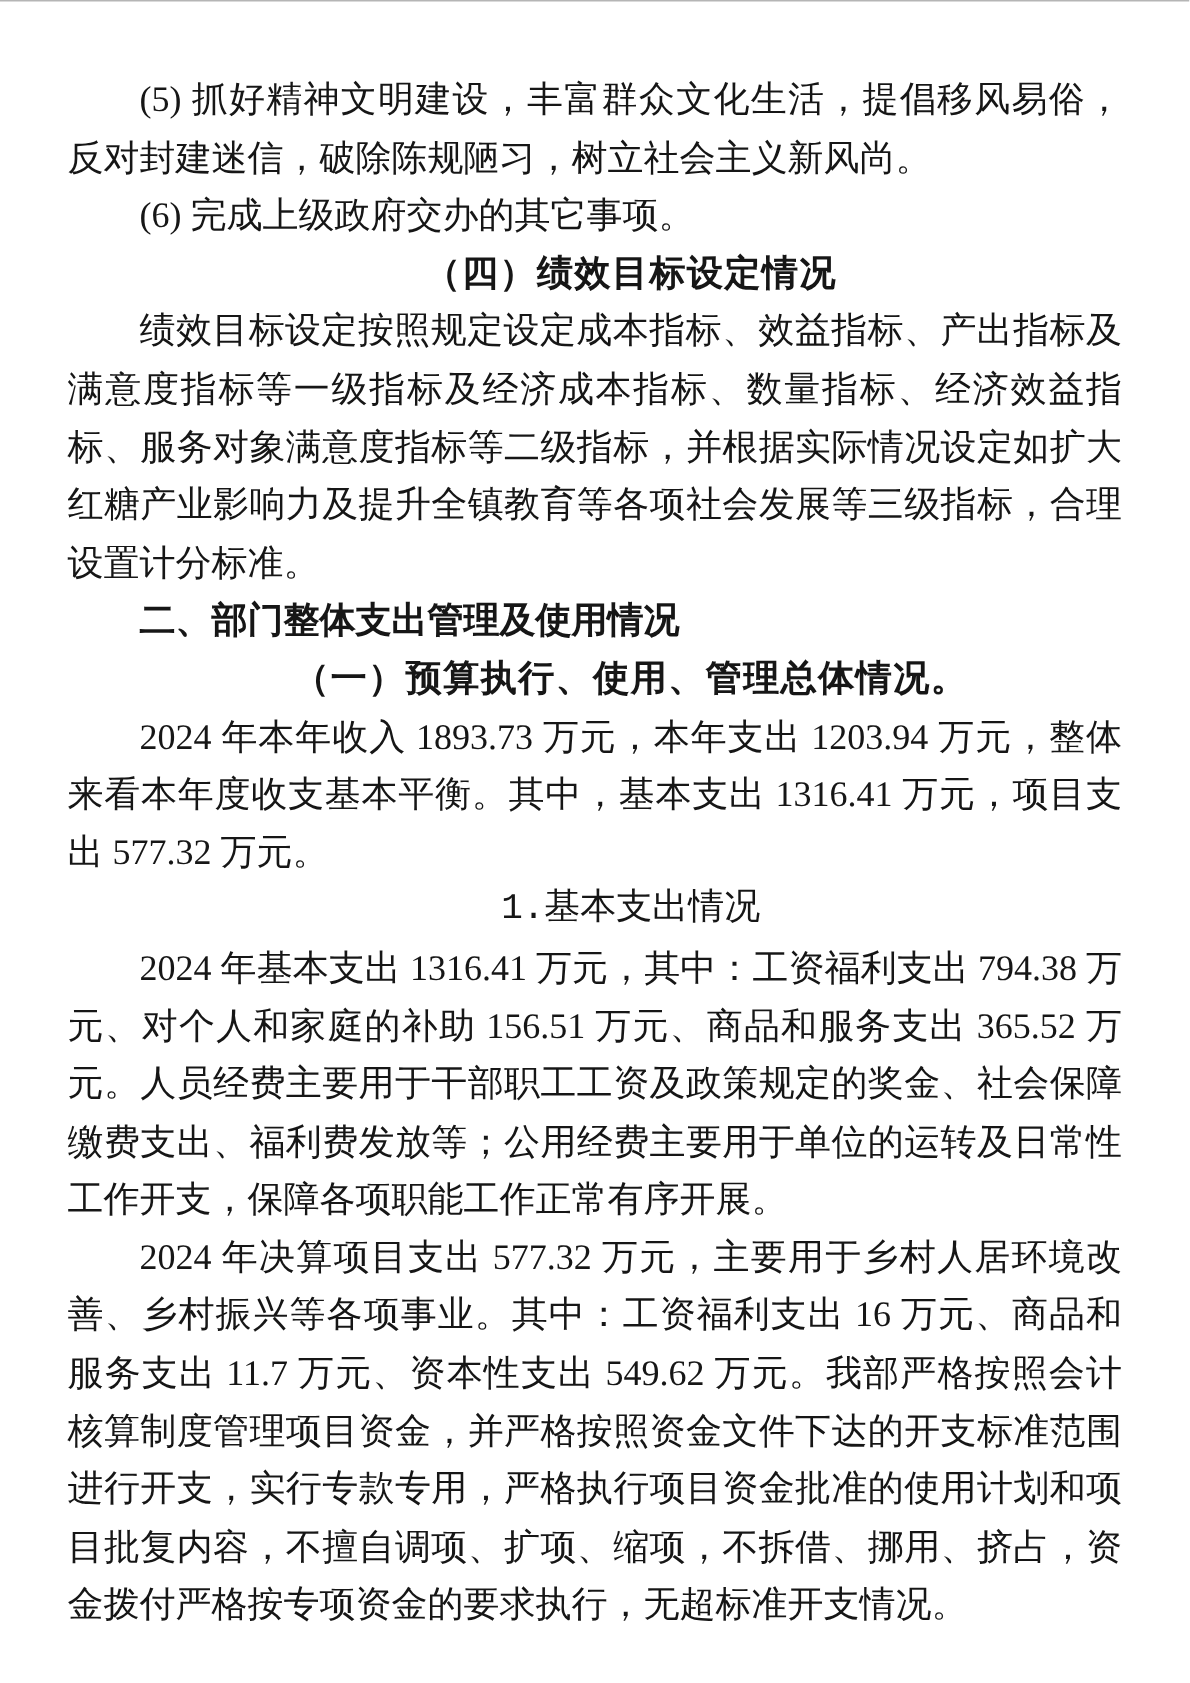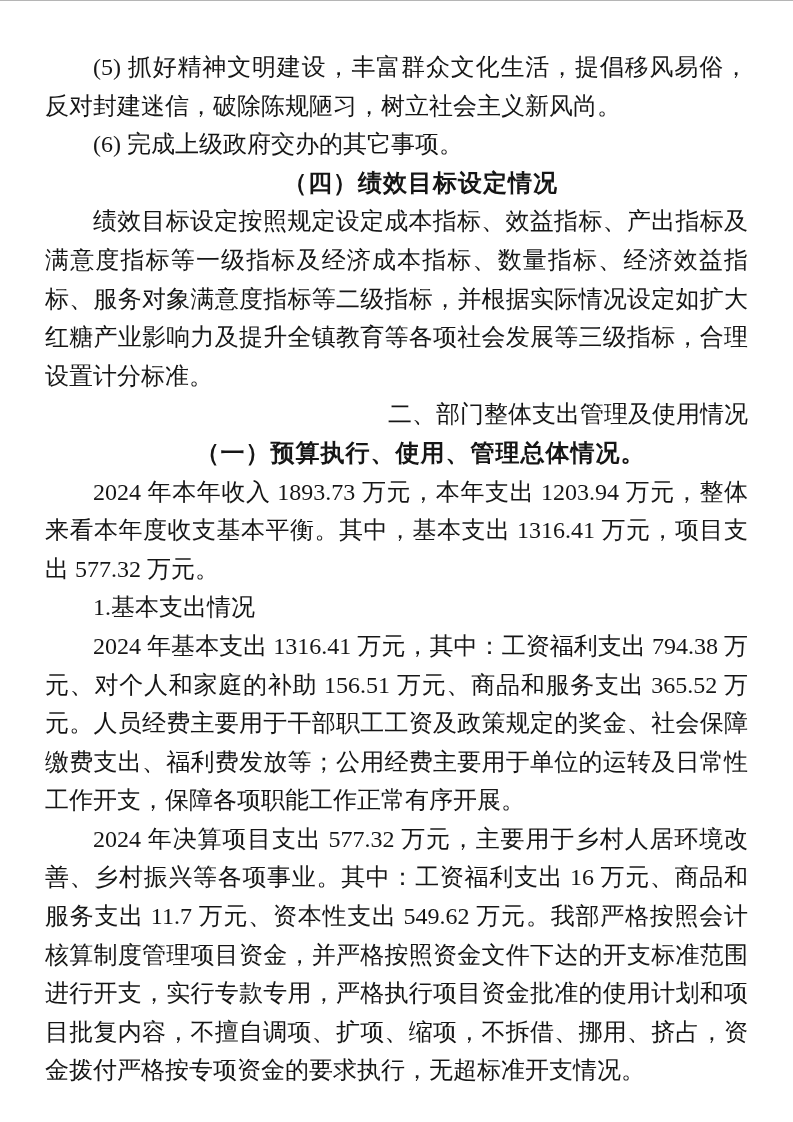--- a/index.html
+++ b/index.html
@@ -26,33 +26,33 @@
     text-align: justify;
     text-indent: 2em;
     word-break: break-all;
   }
   .body {
     font-family: "Liberation Serif", serif;
     font-weight: normal;
   }
   .heading-hei {
     font-family: "Liberation Sans", sans-serif;
-    font-weight: normal;
-    text-align: right;
+    font-weight: bold;
+    text-align: left;
   }
   .heading-kai {
     font-family: "Liberation Serif", serif;
     font-weight: bold;
     letter-spacing: 1px;
     text-align: center;
   }
   .subheading {
-    font-family: Liberation Serif, serif;
+    font-family: Liberation Mono, monospace;
     font-weight: normal;
-    text-align: left;
+    text-align: center;
     white-space: pre-wrap;
   }
 </style>
 </head>
 <body>
 
 <div class="page">
   <div id="doc">
       <p class="blk body">(5) 抓好精神文明建设，丰富群众文化生活，提倡移风易俗，反对封建迷信，破除陈规陋习，树立社会主义新风尚。</p>
       <p class="blk body">(6) 完成上级政府交办的其它事项。</p>

